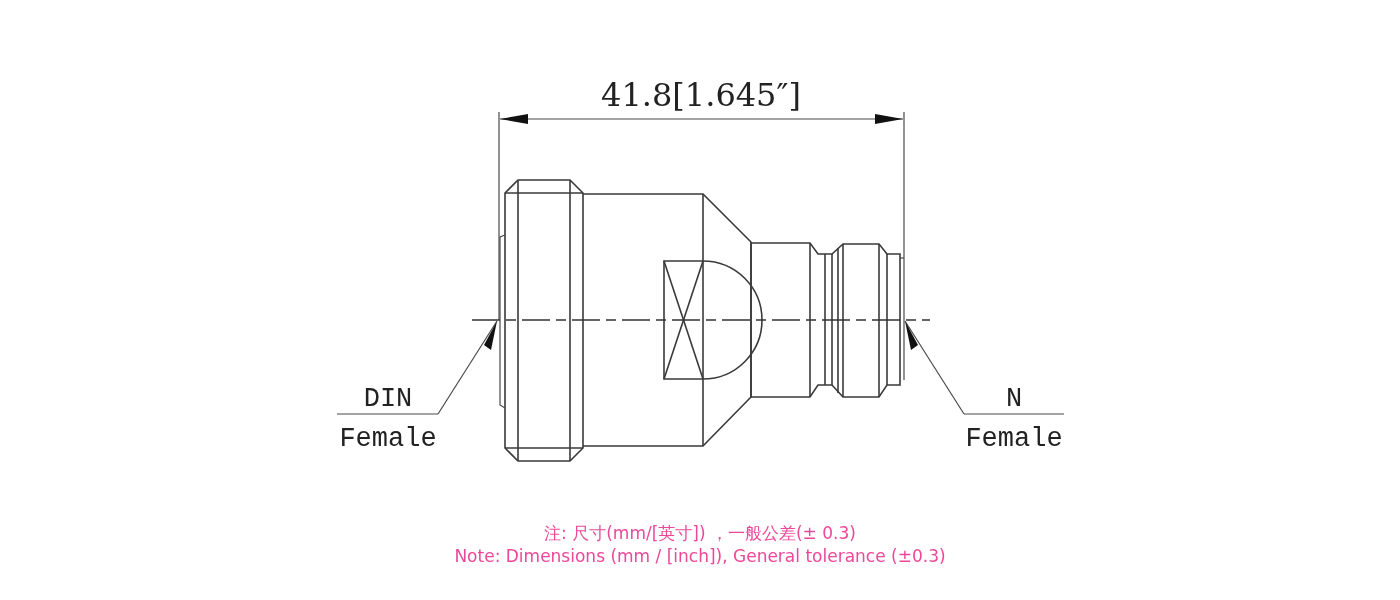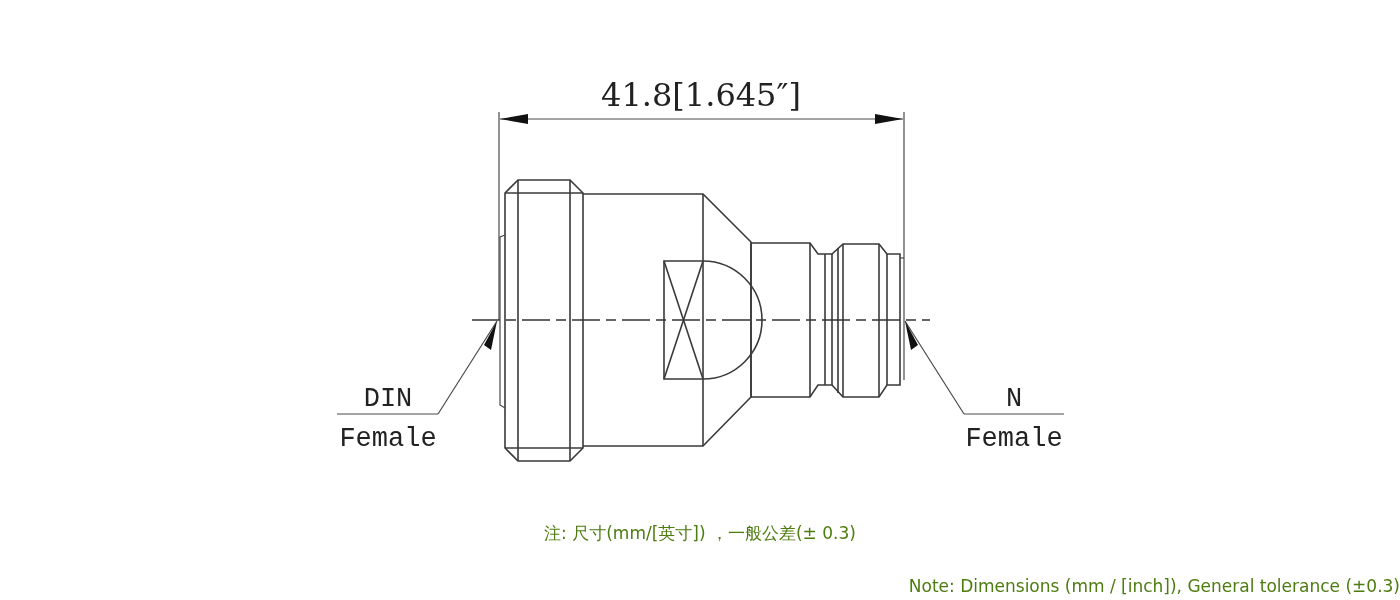--- a/index.html
+++ b/index.html
@@ -4,23 +4,23 @@
   <style>
     html, body { margin: 0; padding: 0; background: #ffffff; }
     body { width: 1400px; height: 600px; position: relative; overflow: hidden; }
     #drawing { position: absolute; left: 0; top: 0; }
     .ln { stroke: #3a3a3a; stroke-width: 1.6; fill: none; }
     .ln-thin { stroke: #4a4a4a; stroke-width: 1.2; fill: none; }
     .center { stroke: #333; stroke-width: 1.4; stroke-dasharray: 28 6 10 6; fill: none; }
     .dimtext { font-family: "DejaVu Serif", serif; font-size: 32px; fill: #222; }
     .label { font-family: "Liberation Mono", "DejaVu Sans Mono", monospace; font-size: 27px; fill: #222; }
     .note { position: absolute; left: 0; width: 1400px; text-align: center;
-            font-family: "DejaVu Sans", sans-serif; font-size: 17px; color: #4d7c0f; }
+            font-family: "DejaVu Sans", sans-serif; font-size: 17px; color: #ec4899; }
     #note-cn { top: 522px; }
-    #note-en { top: 576px; text-align: right; }
+    #note-en { top: 546px; }
   </style>
 </head>
 <body>
 
 <svg id="drawing" width="1400" height="600" viewBox="0 0 1400 600" xmlns="http://www.w3.org/2000/svg">
 
   <g>
     <line class="ln-thin" x1="499" y1="112" x2="499" y2="320"></line>
     <line class="ln-thin" x1="904" y1="112" x2="904" y2="258"></line>
     <line class="ln-thin" x1="500" y1="119" x2="903" y2="119"></line>

